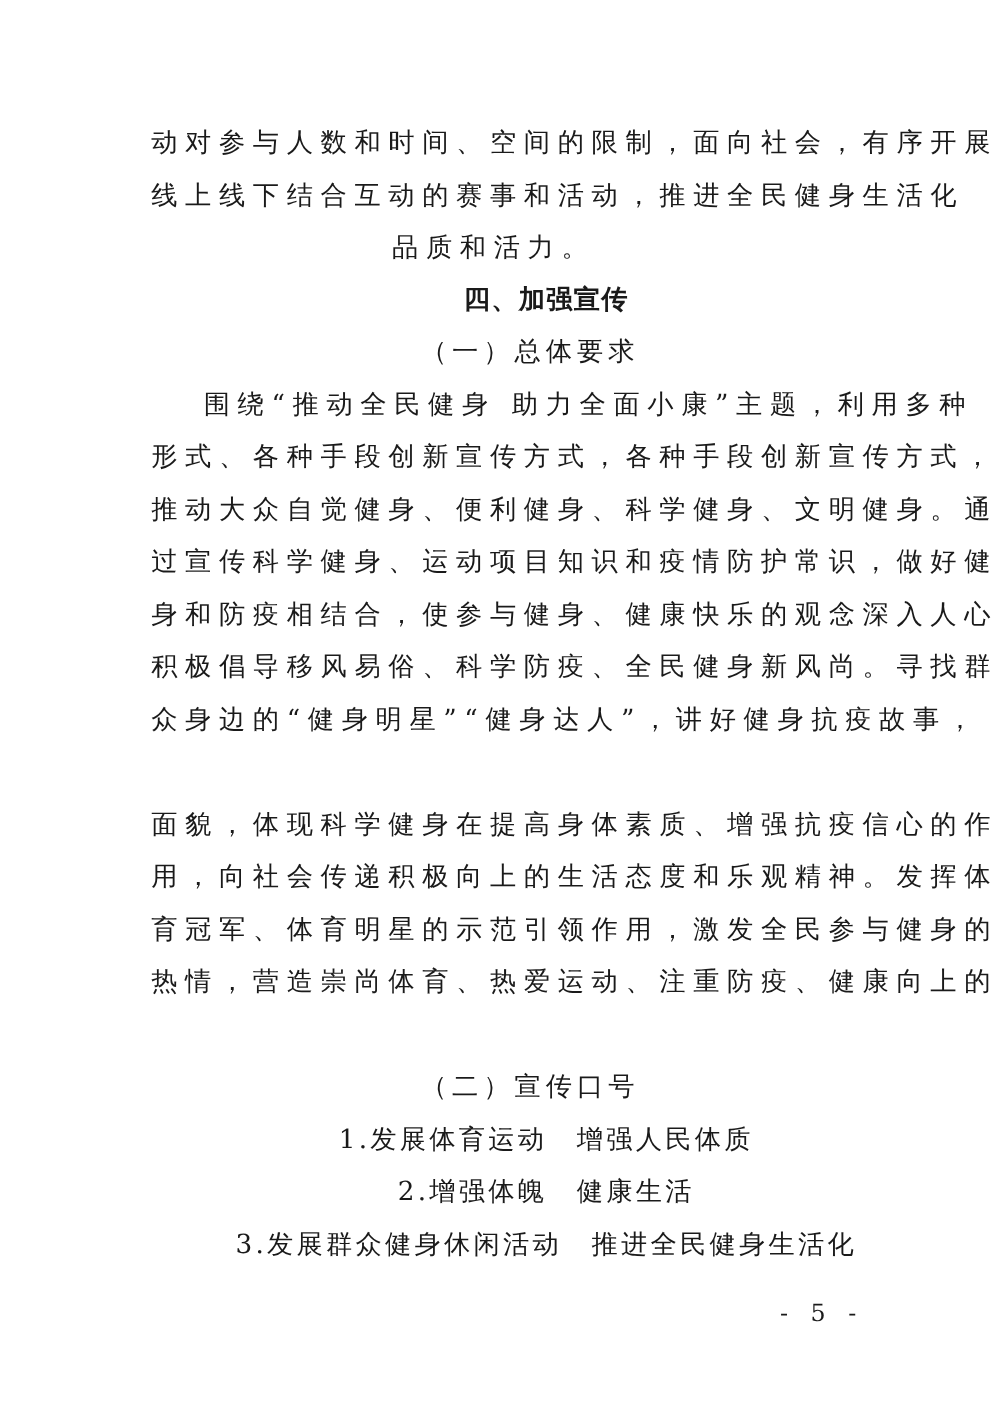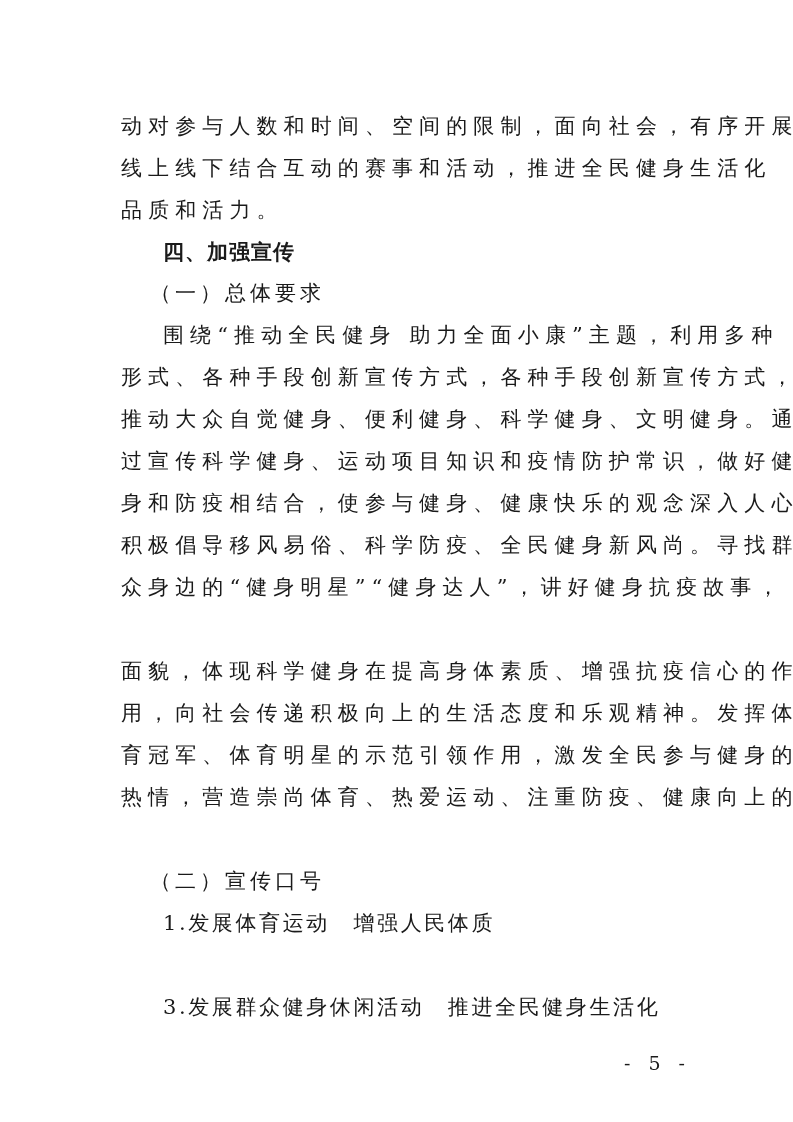--- a/index.html
+++ b/index.html
@@ -1,18 +1,18 @@
 <!DOCTYPE html>
 <html><head>
 <meta charset="utf-8">
 <style>
   html, body { margin: 0; padding: 0; background: #ffffff; }
   body { width: 793px; height: 1122px; position: relative; overflow: hidden;
          font-family: "DejaVu Serif", "Liberation Serif", serif; color: #1a1a1a; }
-  .page { position: absolute; left: 0; top: 16px; width: 793px; height: 1032px; background: #fff; }
+  .page { position: absolute; left: 0; top: 4px; width: 793px; height: 1032px; background: #fff; text-align: center; }
   .line { position: absolute; left: 121px; width: 548px; font-size: 21px; line-height: 38px;
           height: 38px; white-space: nowrap; letter-spacing: 6.1px; }
   .indent { left: 163px; }
   .heading { font-family: Liberation Sans, sans-serif; font-weight: bold; letter-spacing: 1px; }
   .sub { letter-spacing: 4px; }
   .slogan { letter-spacing: 2.6px; }
   .pagenum { position: absolute; left: 624px; top: 1036px; font-size: 19px; letter-spacing: 6px; }
 </style>
 </head>
 <body>
@@ -32,16 +32,17 @@
   <div class="line" style="top:468px">身和防疫相结合，使参与健身、健康快乐的观念深入人心，</div>
   <div class="line" style="top:510px">积极倡导移风易俗、科学防疫、全民健身新风尚。寻找群</div>
   <div class="line" style="top:552px">众身边的“健身明星”“健身达人”，讲好健身抗疫故事，</div>
   <div class="line" style="top:636px">面貌，体现科学健身在提高身体素质、增强抗疫信心的作</div>
   <div class="line" style="top:678px">用，向社会传递积极向上的生活态度和乐观精神。发挥体</div>
   <div class="line" style="top:720px">育冠军、体育明星的示范引领作用，激发全民参与健身的</div>
   <div class="line" style="top:762px">热情，营造崇尚体育、热爱运动、注重防疫、健康向上的</div>
 
   <div class="line indent sub" style="top:846px;left:150px">（二）宣传口号</div>
   <div class="line indent slogan" style="top:888px">1.发展体育运动　增强人民体质</div>
+  <div class="line indent slogan" style="top:930px">2.增强体魄　健康生活</div>
   <div class="line indent slogan" style="top:972px">3.发展群众健身休闲活动　推进全民健身生活化</div>
 
   <div class="pagenum">- 5 -</div>
 </div>
 
 </body></html>

